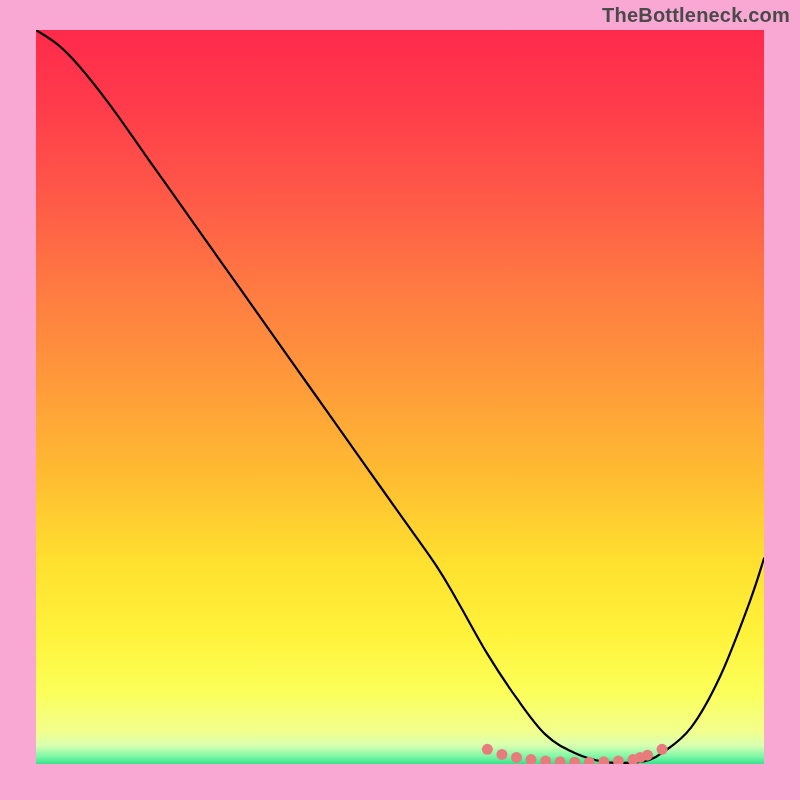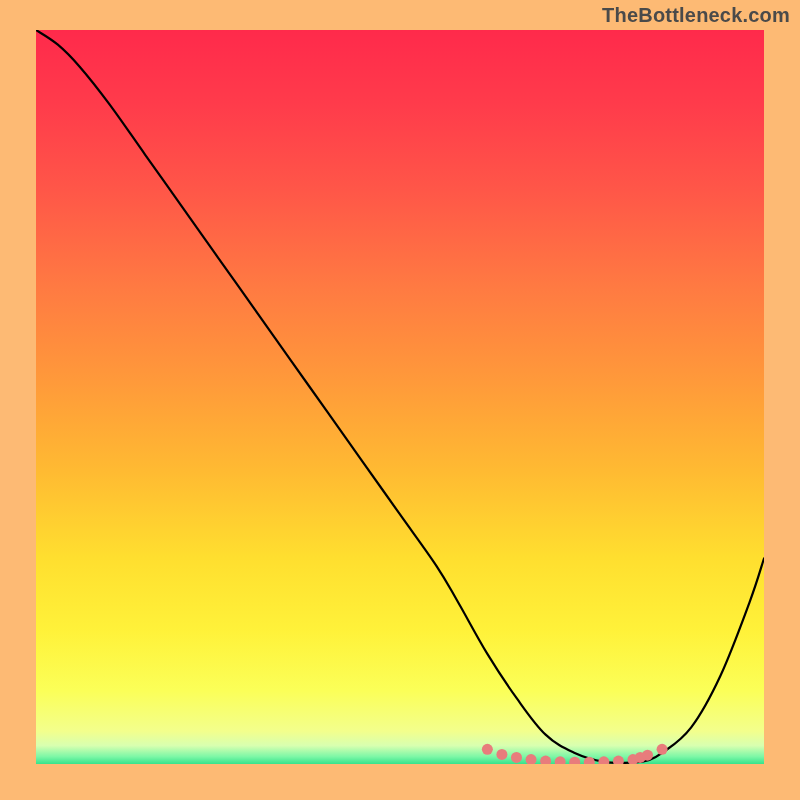--- a/index.html
+++ b/index.html
@@ -8,21 +8,21 @@
     width: 800px;
     height: 800px;
     background: #000;
     overflow: hidden;
     font-family: Arial, Helvetica, sans-serif;
   }
   .frame {
     position: relative;
     width: 800px;
     height: 800px;
-    background: #fdba74;
+    background: #f9a8d4;
   }
   .watermark {
     position: absolute;
     top: 4px;
     right: 10px;
     color: #4a4a4a;
     font-size: 20px;
     font-weight: bold;
     letter-spacing: 0.2px;
   }

